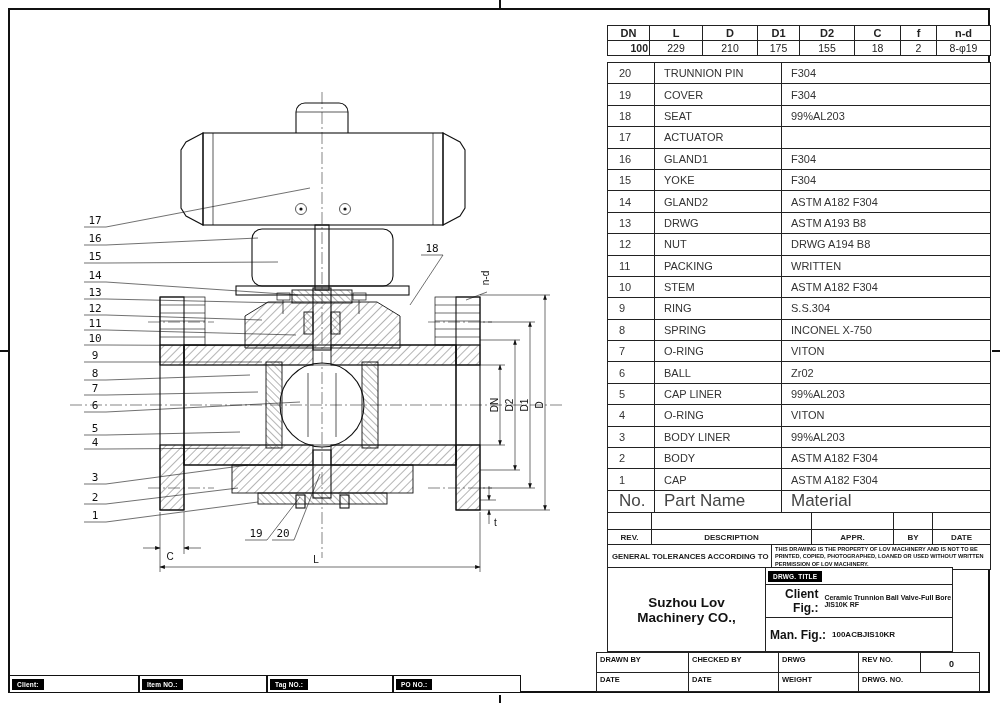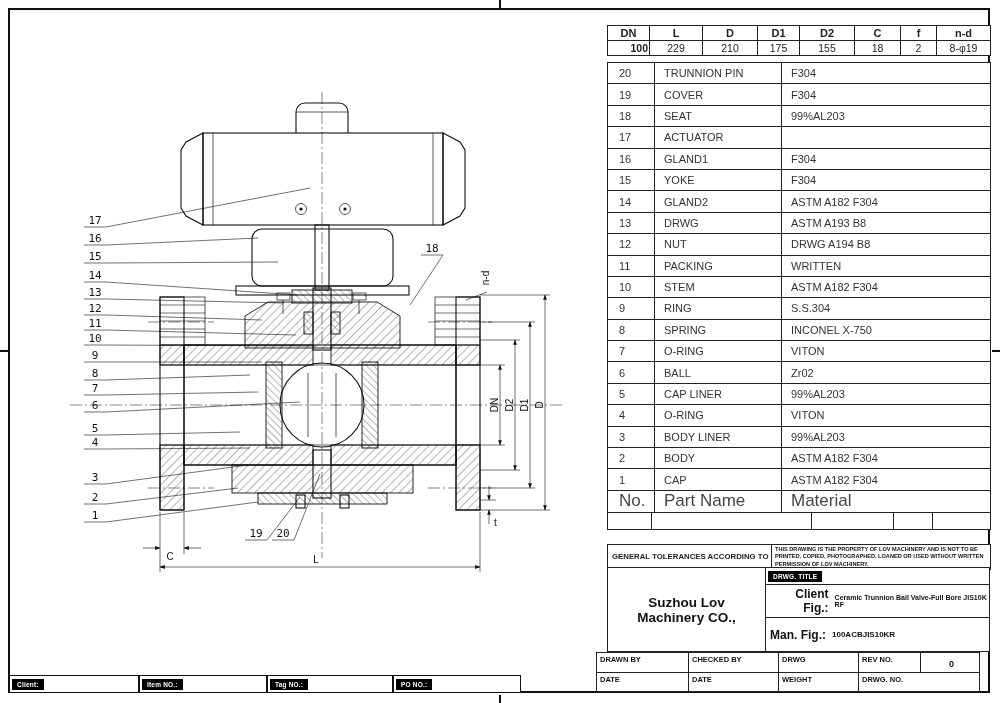--- a/index.html
+++ b/index.html
@@ -23,21 +23,21 @@
 
   .rev-table tr.rev-empty{height:17px;}
   .rev-table tr.rev-head{height:15px;}
   .rev-table .rev-head td{font-size:8px;font-weight:bold;text-align:center;}
 
   .tol-table tr{height:23px;}
   .tol-cell{font-size:7.8px;font-weight:bold;padding-left:4px;vertical-align:middle;}
   .notice-cell{font-size:5.6px;font-weight:bold;line-height:1.3;padding:1px 3px;
                white-space:normal !important;vertical-align:top;color:#111;}
 
-  .main-block{position:absolute;left:607px;top:567px;width:383px;height:85px;
+  .main-block{position:absolute;left:607px;top:567px;width:346px;height:85px;
               border:1px solid #222;box-sizing:border-box;display:flex;background:#fff;}
   .company{width:158px;border-right:1px solid #222;box-sizing:border-box;display:flex;
            align-items:center;justify-content:center;text-align:center;
            font-weight:bold;font-size:13.5px;padding:0 6px;color:#111;}
   .tb-right{flex:1;display:flex;flex-direction:column;}
   .tb-title-row{height:16px;border-bottom:1px solid #222;display:flex;align-items:center;}
   .tb-fig{height:33px;border-bottom:1px solid #222;display:flex;align-items:center;gap:6px;padding-left:4px;box-sizing:border-box;}
   .tb-fig.last{border-bottom:none;flex:1;}
   .fig-label{font-weight:bold;font-size:12px;color:#111;text-align:right;}
   .fig-value{font-weight:bold;font-size:7px;color:#111;}
@@ -436,20 +436,27 @@
         <col style="width:58px">
       </colgroup>
     <tbody>
       <tr class="rev-empty">
           <td></td>
           <td></td>
           <td></td>
           <td></td>
           <td></td>
         </tr>
+      <tr class="rev-head">
+        <td>REV.</td>
+        <td>DESCRIPTION</td>
+        <td>APPR.</td>
+        <td>BY</td>
+        <td>DATE</td>
+      </tr>
     </tbody>
   </table>
 
   <table class="blk tol-table" style="left:607px;top:544px;width:383px">
     <colgroup>
         <col style="width:164px">
         <col style="width:219px">
       </colgroup>
     <tbody>
       <tr>

